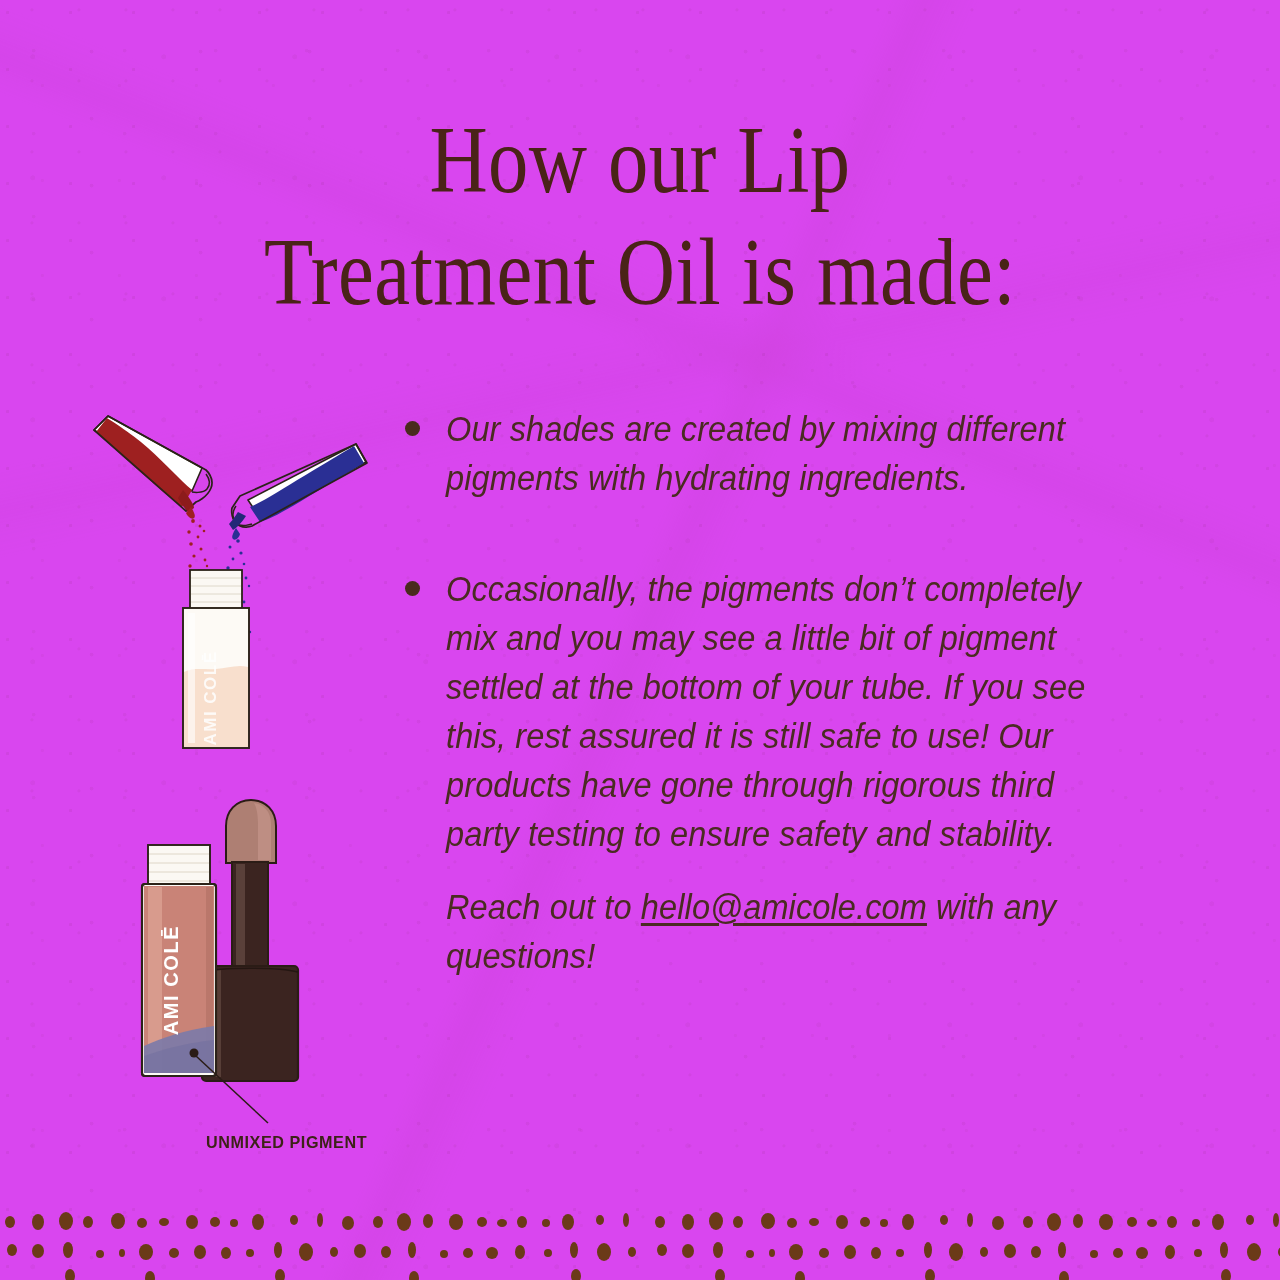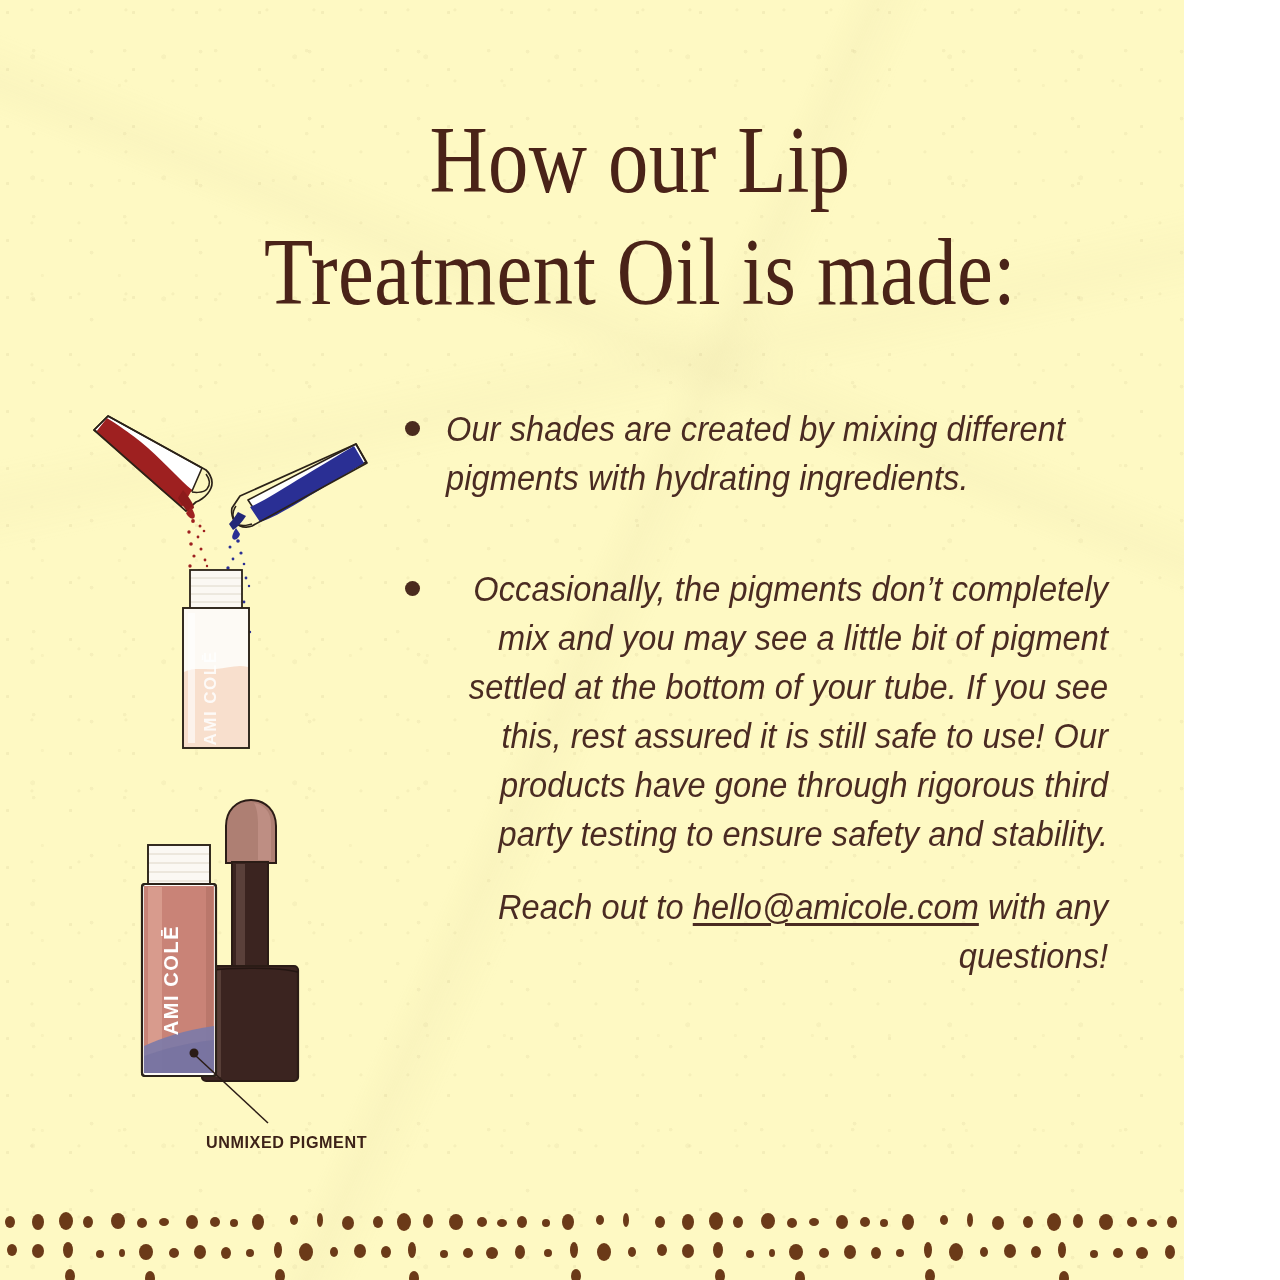--- a/index.html
+++ b/index.html
@@ -8,23 +8,23 @@
   }
   body {
     width: 1280px;
     height: 1280px;
     overflow: hidden;
     font-family: "Liberation Sans", sans-serif;
   }
 
   #canvas {
     position: relative;
-    width: 1184px;
+    width: 1280px;
     height: 1280px;
-    background-color: #fef9c3;
+    background-color: #d946ef;
     overflow: hidden;
   }
 
   
   #paper-texture {
     position: absolute;
     inset: 0;
     pointer-events: none;
     opacity: .55;
     background-image:
@@ -76,21 +76,21 @@
     top: 404px;
     width: 760px;
     z-index: 5;
   }
   .bullet-row {
     position: relative;
     padding-left: 48px;
     margin-bottom: 62px;
     font-style: italic;
   }
-  .bullet-row:last-child { margin-bottom: 0; text-align: right; }
+  .bullet-row:last-child { margin-bottom: 0; }
   .bullet-dot {
     position: absolute;
     left: 7px;
     top: 17px;
     width: 15px;
     height: 15px;
     border-radius: 50%;
     background: #4a2b1e;
   }
   .body-text {

